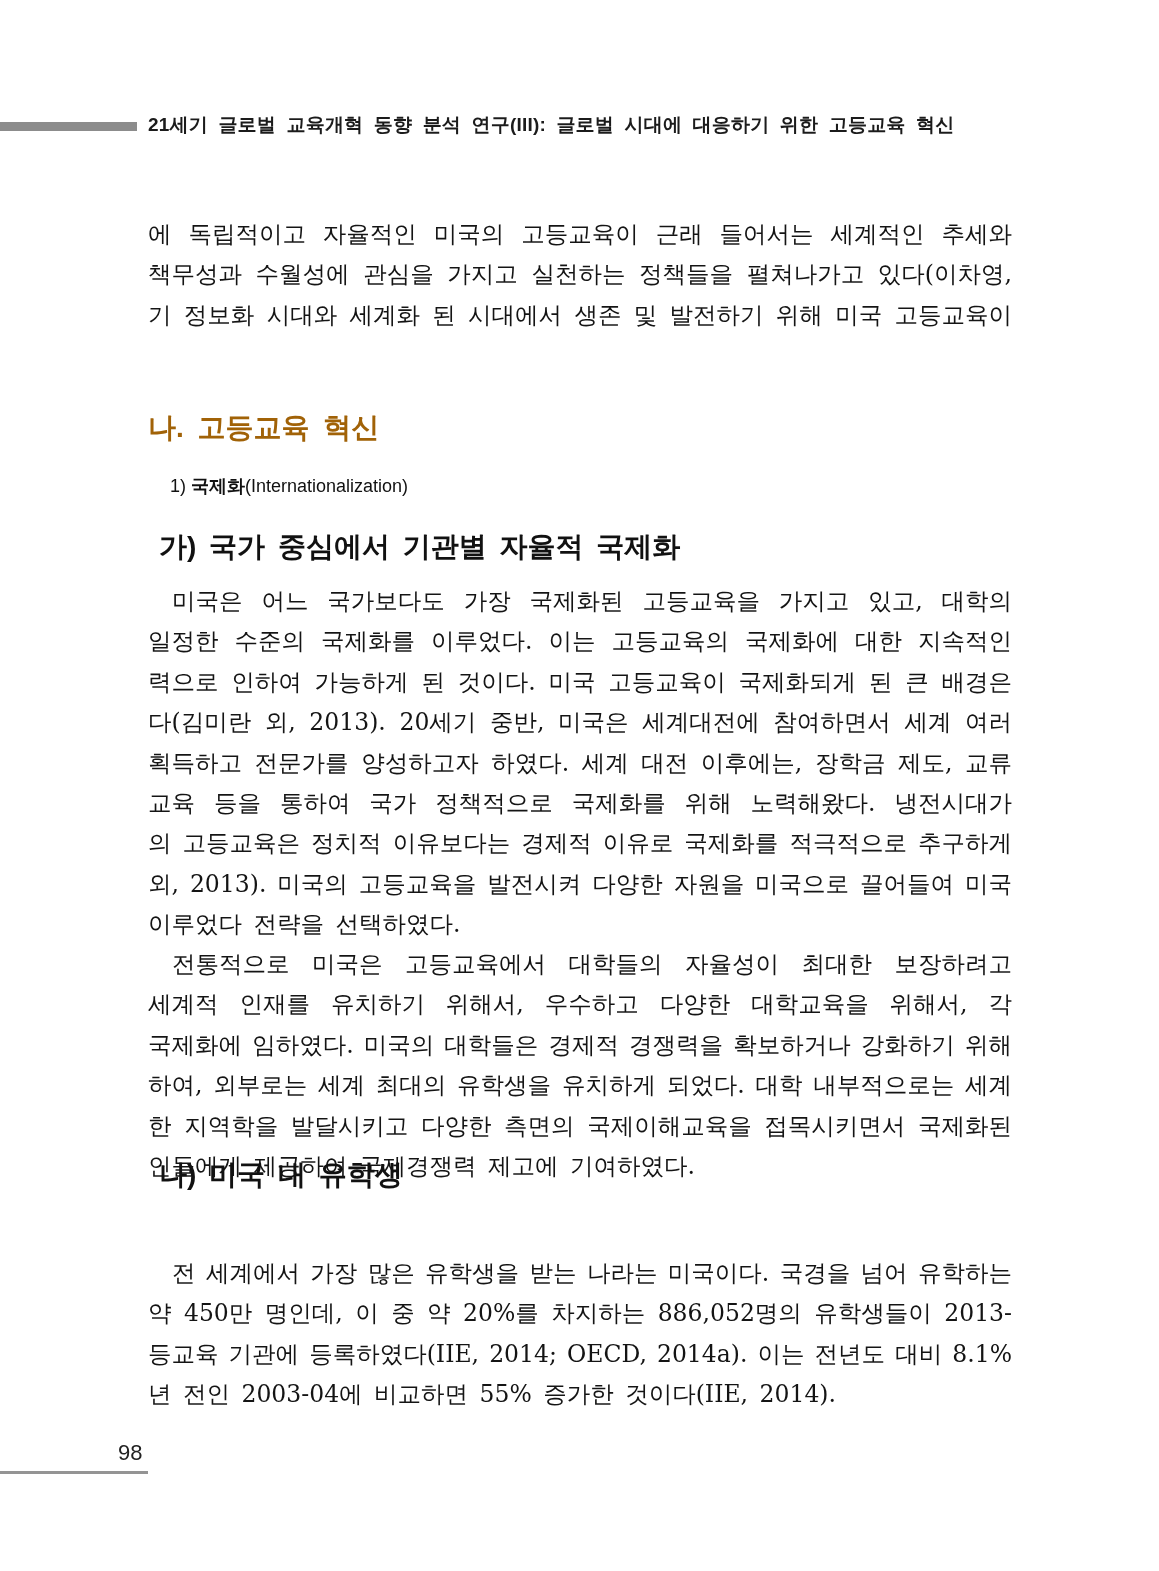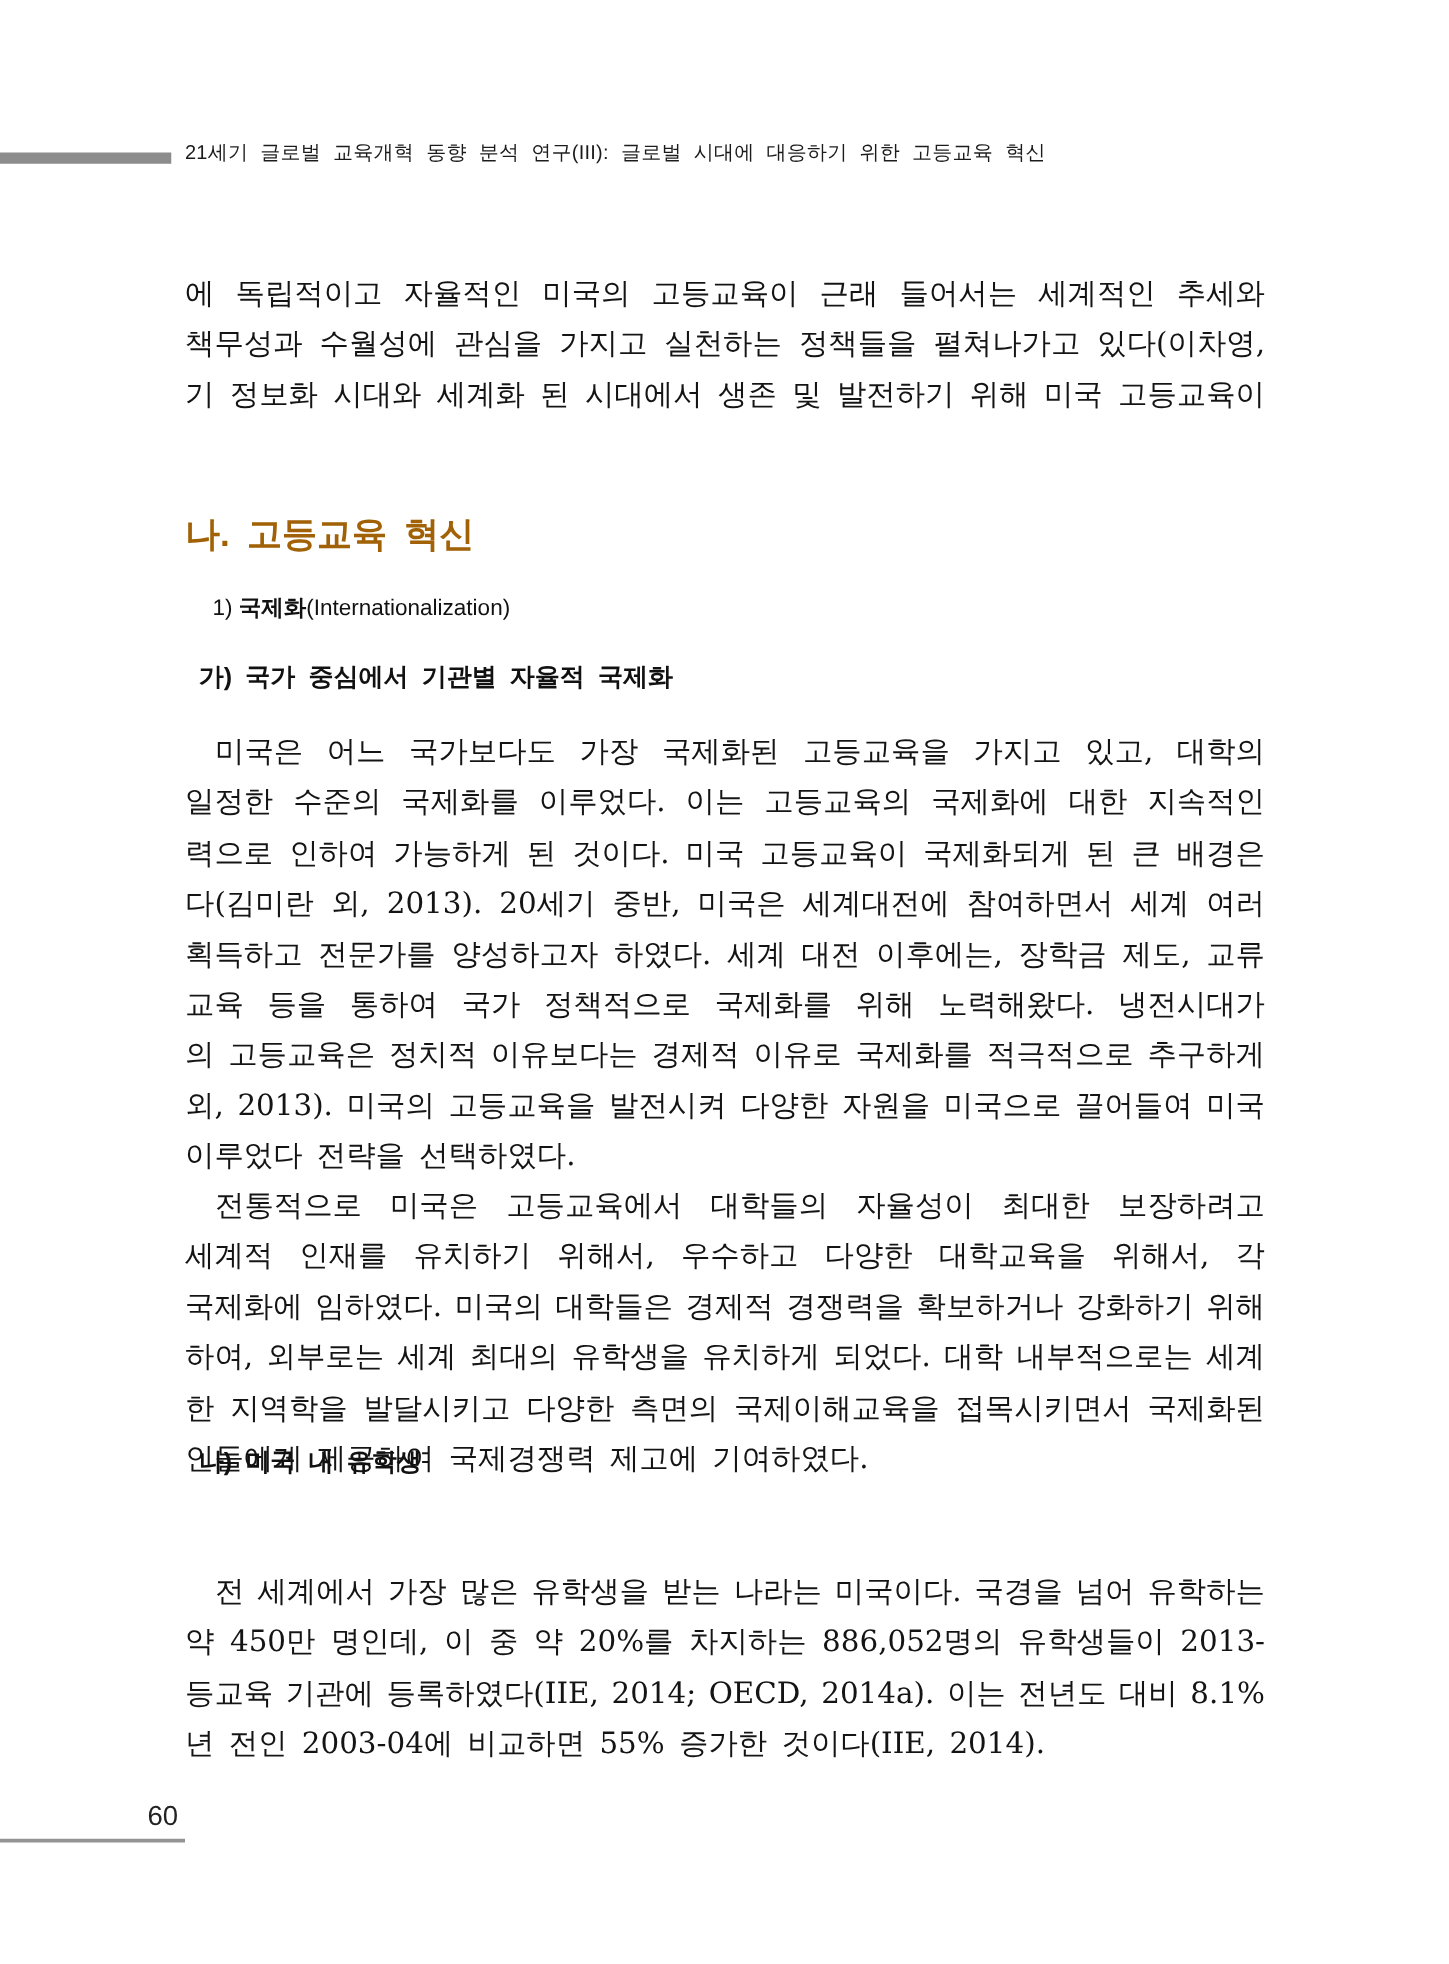--- a/index.html
+++ b/index.html
@@ -18,22 +18,22 @@
     position: absolute;
     left: 0; top: 122px;
     width: 137px; height: 9px;
     background: #8c8c8c;
   }
   .header-title {
     position: absolute;
     left: 148px; top: 112px;
     width: 960px;
     font-family: "Liberation Sans", "DejaVu Sans", sans-serif;
-    font-size: 16px;
-    font-weight: 400;
+    font-size: 19px;
+    font-weight: 700;
     letter-spacing: 0.2px;
     word-spacing: 5px;
     color: #1b1b1b;
     white-space: nowrap;
   }
 
   
   .textblock {
     position: absolute;
     left: 148px;
@@ -74,21 +74,21 @@
     font-size: 18px;
     font-weight: 400;
     color: #111;
     white-space: nowrap;
   }
   .h-sub .ko { font-weight: 700; }
   .h-item {
     position: absolute;
     left: 159px;
     font-family: "Liberation Sans", "DejaVu Sans", sans-serif;
-    font-size: 20px;
+    font-size: 28px;
     font-weight: 600;
     word-spacing: 5px;
     color: #111;
     white-space: nowrap;
   }
 
   
   .page-number {
     position: absolute;
     left: 118px; top: 1440px;
@@ -149,16 +149,16 @@
 
   <div class="h-item" style="top:1156px">나) 미국 내 유학생</div>
 
   <div class="textblock" style="top:1253px">
     <div class="line indent">전 세계에서 가장 많은 유학생을 받는 나라는 미국이다. 국경을 넘어 유학하는 학생의 총 수가</div>
     <div class="line">약 450만 명인데, 이 중 약 20%를 차지하는 886,052명의 유학생들이 2013-14학년도에 미국 고</div>
     <div class="line">등교육 기관에 등록하였다(IIE, 2014; OECD, 2014a). 이는 전년도 대비 8.1% 늘어난 것이며 10</div>
     <div class="line last">년 전인 2003-04에 비교하면 55% 증가한 것이다(IIE, 2014).</div>
   </div>
 
-  <div class="page-number">60</div>
+  <div class="page-number">98</div>
   <div class="footer-rule"></div>
 
 </div>
 
 </body></html>

